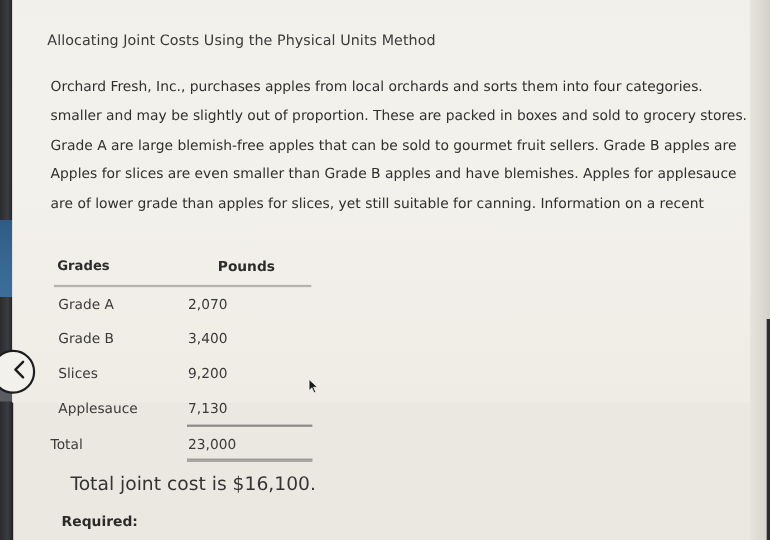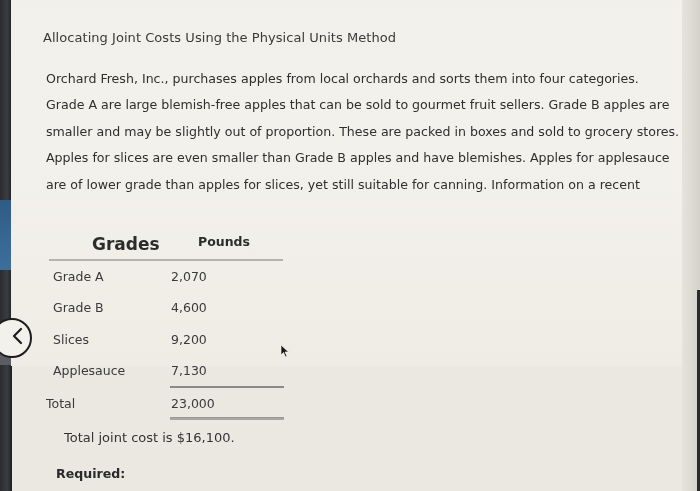--- a/index.html
+++ b/index.html
@@ -53,21 +53,21 @@
       font-size: 13px; color: #3a3a3a; letter-spacing: 0.05px;
     }
     .para {
       position: absolute; left: 35px; top: 66px; width: 648px;
       font-size: 12.6px; line-height: 26.4px; color: #2f2f2f;
     }
     .para .line { display: block; white-space: nowrap; }
 
     .tbl-head-grades {
       position: absolute; left: 41px; top: 234px;
-      font-weight: bold; font-size: 17px; color: #2c2c2c; margin-left: 40px;
+      font-weight: bold; font-size: 12px; color: #2c2c2c;
     }
     .tbl-head-pounds {
       position: absolute; left: 187px; top: 234px;
       font-weight: bold; font-size: 12.5px; color: #2c2c2c;
     }
     .tbl-rule {
       position: absolute; left: 38px; top: 259px; width: 234px; height: 2px;
       background: #b4b2ac;
     }
     .row-label {
@@ -81,21 +81,21 @@
       position: absolute; left: 159px; top: 386px; width: 114px; height: 1.5px;
       background: #8b8985;
     }
     .dbl-rule {
       position: absolute; left: 159px; top: 417px; width: 114px; height: 3px;
       background: #a9a7a2;
       border-top: 1px solid #9a9893;
     }
     .joint-cost {
       position: absolute; left: 53px; top: 430px;
-      font-size: 13px; color: #333;
+      font-size: 17px; color: #333;
     }
     .required {
       position: absolute; left: 45px; top: 466px;
       font-size: 12.6px; font-weight: bold; color: #2a2a2a;
     }
     .cursor {
       position: absolute; left: 269px; top: 343px;
     }
   </style>
 </head>
@@ -104,38 +104,38 @@
 <div class="bezel-left">
   <div class="blue-band"></div>
   <div class="gray-band"></div>
 </div>
 
 <div class="page">
   <div class="title">Allocating Joint Costs Using the Physical Units Method</div>
 
   <div class="para">
     <span class="line">Orchard Fresh, Inc., purchases apples from local orchards and sorts them into four categories.</span>
+    <span class="line">smaller and may be slightly out of proportion. These are packed in boxes and sold to grocery stores.</span>
     <span class="line">Grade A are large blemish-free apples that can be sold to gourmet fruit sellers. Grade B apples are</span>
-    <span class="line">smaller and may be slightly out of proportion. These are packed in boxes and sold to grocery stores.</span>
     <span class="line">Apples for slices are even smaller than Grade B apples and have blemishes. Apples for applesauce</span>
     <span class="line">are of lower grade than apples for slices, yet still suitable for canning. Information on a recent</span>
   </div>
 
   <div>
     <div class="tbl-head-grades">Grades</div>
     <div class="tbl-head-pounds">Pounds</div>
     <div class="tbl-rule"></div>
 
     <div>
       <div class="row-label" style="top:269px">Grade A</div>
       <div class="row-value" style="top:269px">2,070</div>
     </div>
     <div>
       <div class="row-label" style="top:300px">Grade B</div>
-      <div class="row-value" style="top:300px">4,600</div>
+      <div class="row-value" style="top:300px">3,400</div>
     </div>
     <div>
       <div class="row-label" style="top:332px">Slices</div>
       <div class="row-value" style="top:332px">9,200</div>
     </div>
     <div>
       <div class="row-label" style="top:363px">Applesauce</div>
       <div class="row-value" style="top:363px">7,130</div>
     </div>
 

